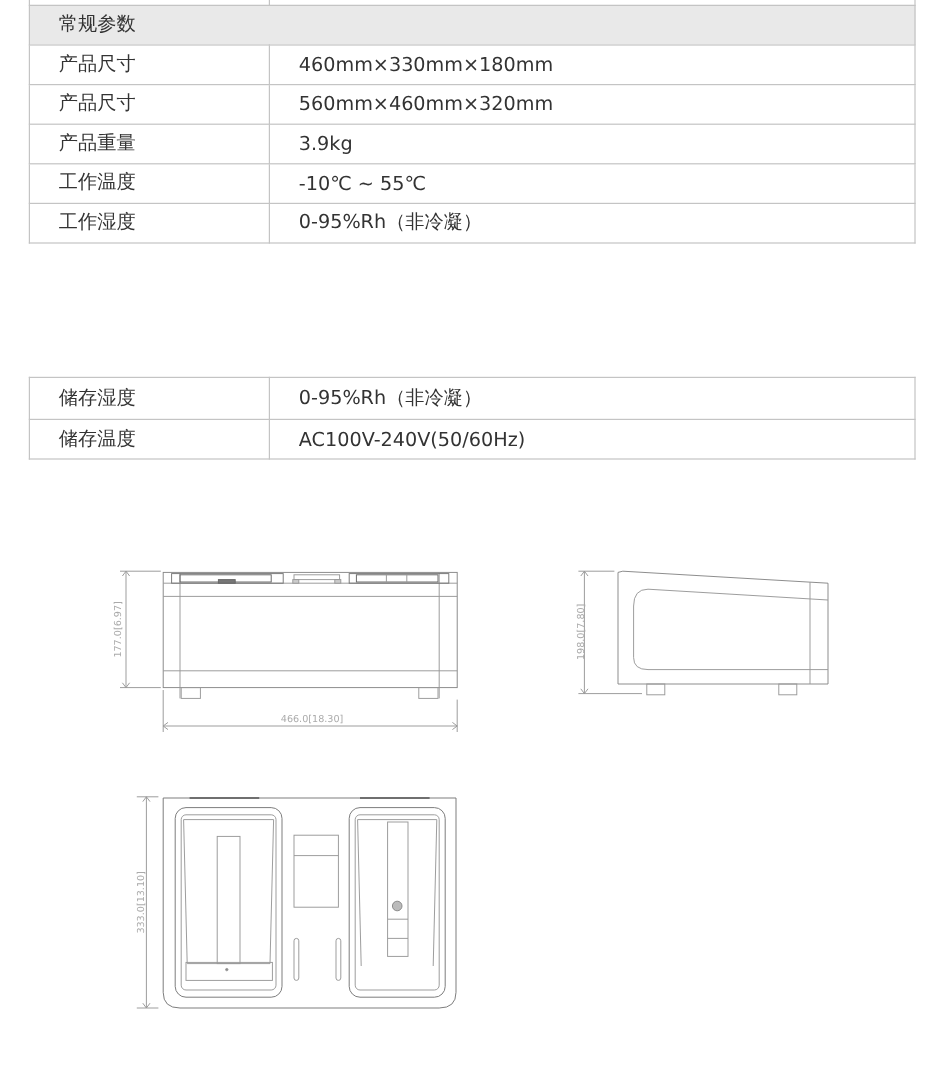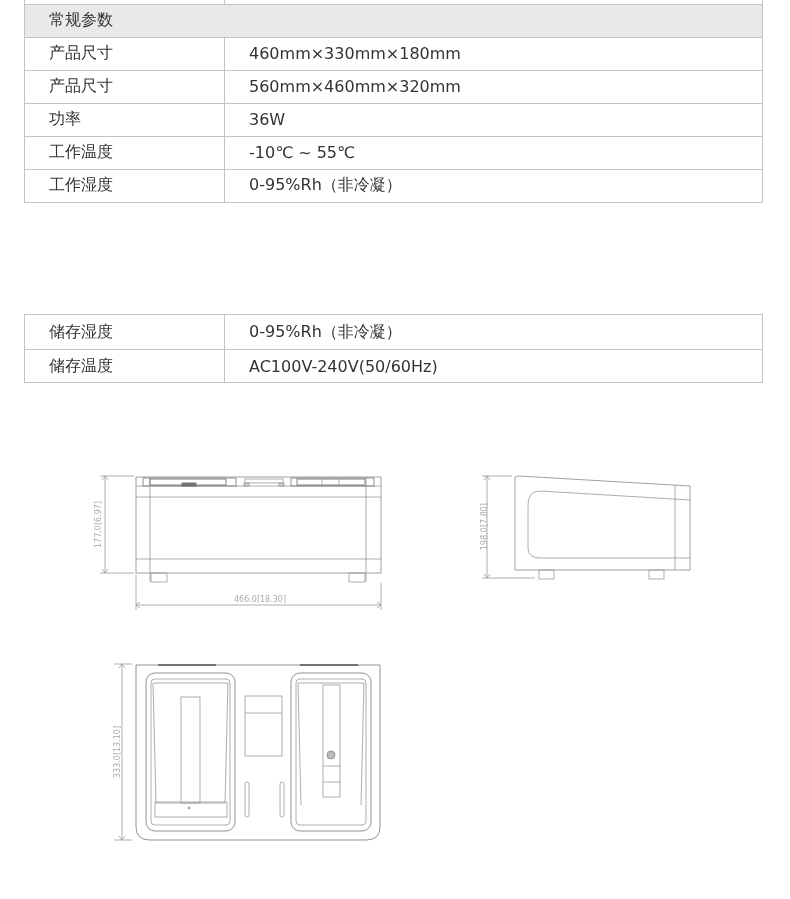--- a/index.html
+++ b/index.html
@@ -30,22 +30,22 @@
   </tr>
   <tr>
         <td class="k">产品尺寸</td>
         <td>460mm×330mm×180mm</td>
       </tr>
   <tr>
         <td class="k">产品尺寸</td>
         <td>560mm×460mm×320mm</td>
       </tr>
   <tr>
-        <td class="k">功率</td>
-        <td>36W</td>
+        <td class="k">产品重量</td>
+        <td>3.9kg</td>
       </tr>
   <tr>
         <td class="k">工作温度</td>
         <td>-10℃ ~ 55℃</td>
       </tr>
   <tr>
         <td class="k">工作湿度</td>
         <td>0-95%Rh（非冷凝）</td>
       </tr>
 </tbody>

